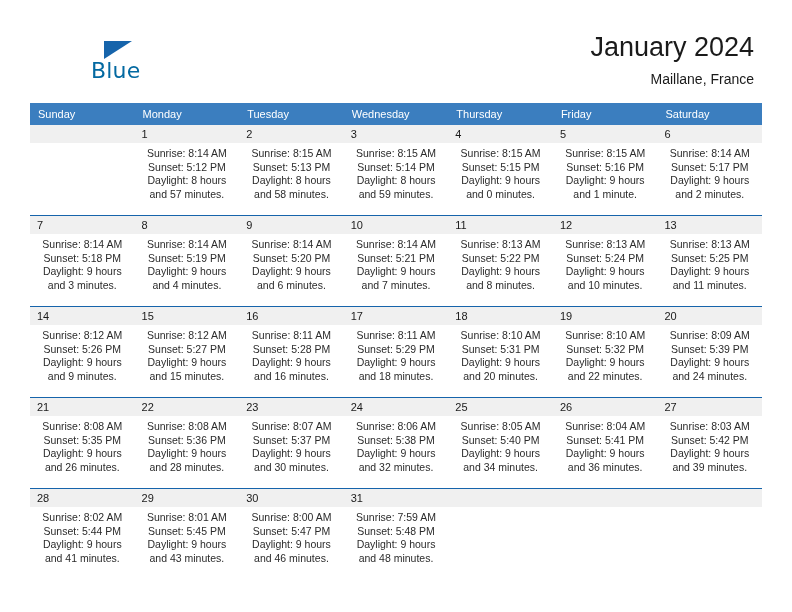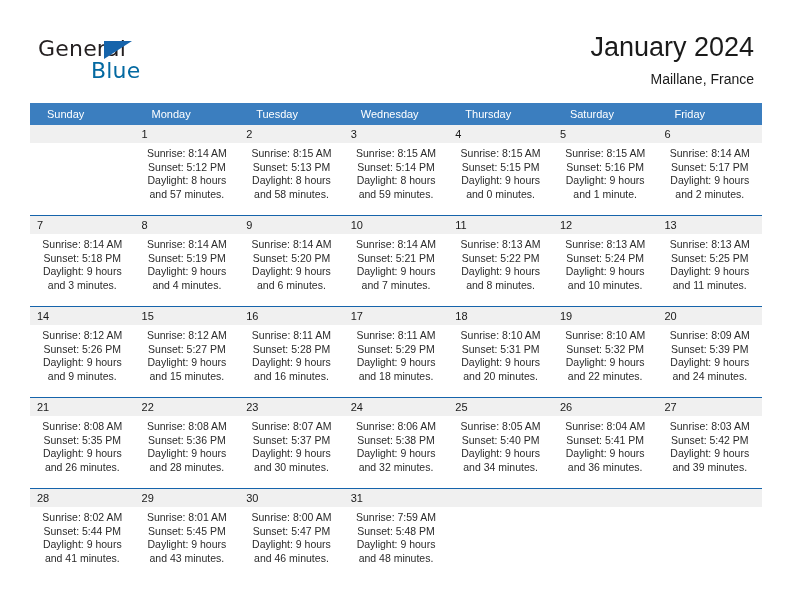--- a/index.html
+++ b/index.html
@@ -94,21 +94,21 @@
   .dow-row {
     display: flex;
     background: #3b7ebf;
     height: 22px;
   }
   .dow {
     flex: 1 1 0;
     color: #ffffff;
     font-size: 11px;
     line-height: 22px;
-    padding-left: 17px;
+    padding-left: 8px;
     box-sizing: border-box;
     white-space: nowrap;
   }
 
   .week {
     position: relative;
     border-top: 1.5px solid #1664ab;
   }
   .week:first-of-type {
     border-top: none;
@@ -145,41 +145,40 @@
   }
 </style>
 </head>
 <body>
 
 <div class="page">
 
   <div class="header">
 
     <div class="brand">
-      <span class="brand-general">General</span>
       <span class="brand-triangle"></span>
       <span class="brand-blue">Blue</span>
     </div>
 
     <div class="title-block">
       <div class="cal-title">January 2024</div>
       <div class="cal-subtitle">Maillane, France</div>
     </div>
 
   </div>
 
   <div class="calendar">
     <div class="dow-row" id="dow-row">
         <div class="dow">Sunday</div>
         <div class="dow">Monday</div>
         <div class="dow">Tuesday</div>
         <div class="dow">Wednesday</div>
         <div class="dow">Thursday</div>
+        <div class="dow">Friday</div>
         <div class="dow">Saturday</div>
-        <div class="dow">Friday</div>
       </div>
     <div id="weeks-container">
         <div class="week">
           <div class="week-numbers">
             <div class="daynum"></div>
             <div class="daynum">1</div>
             <div class="daynum">2</div>
             <div class="daynum">3</div>
             <div class="daynum">4</div>
             <div class="daynum">5</div>

